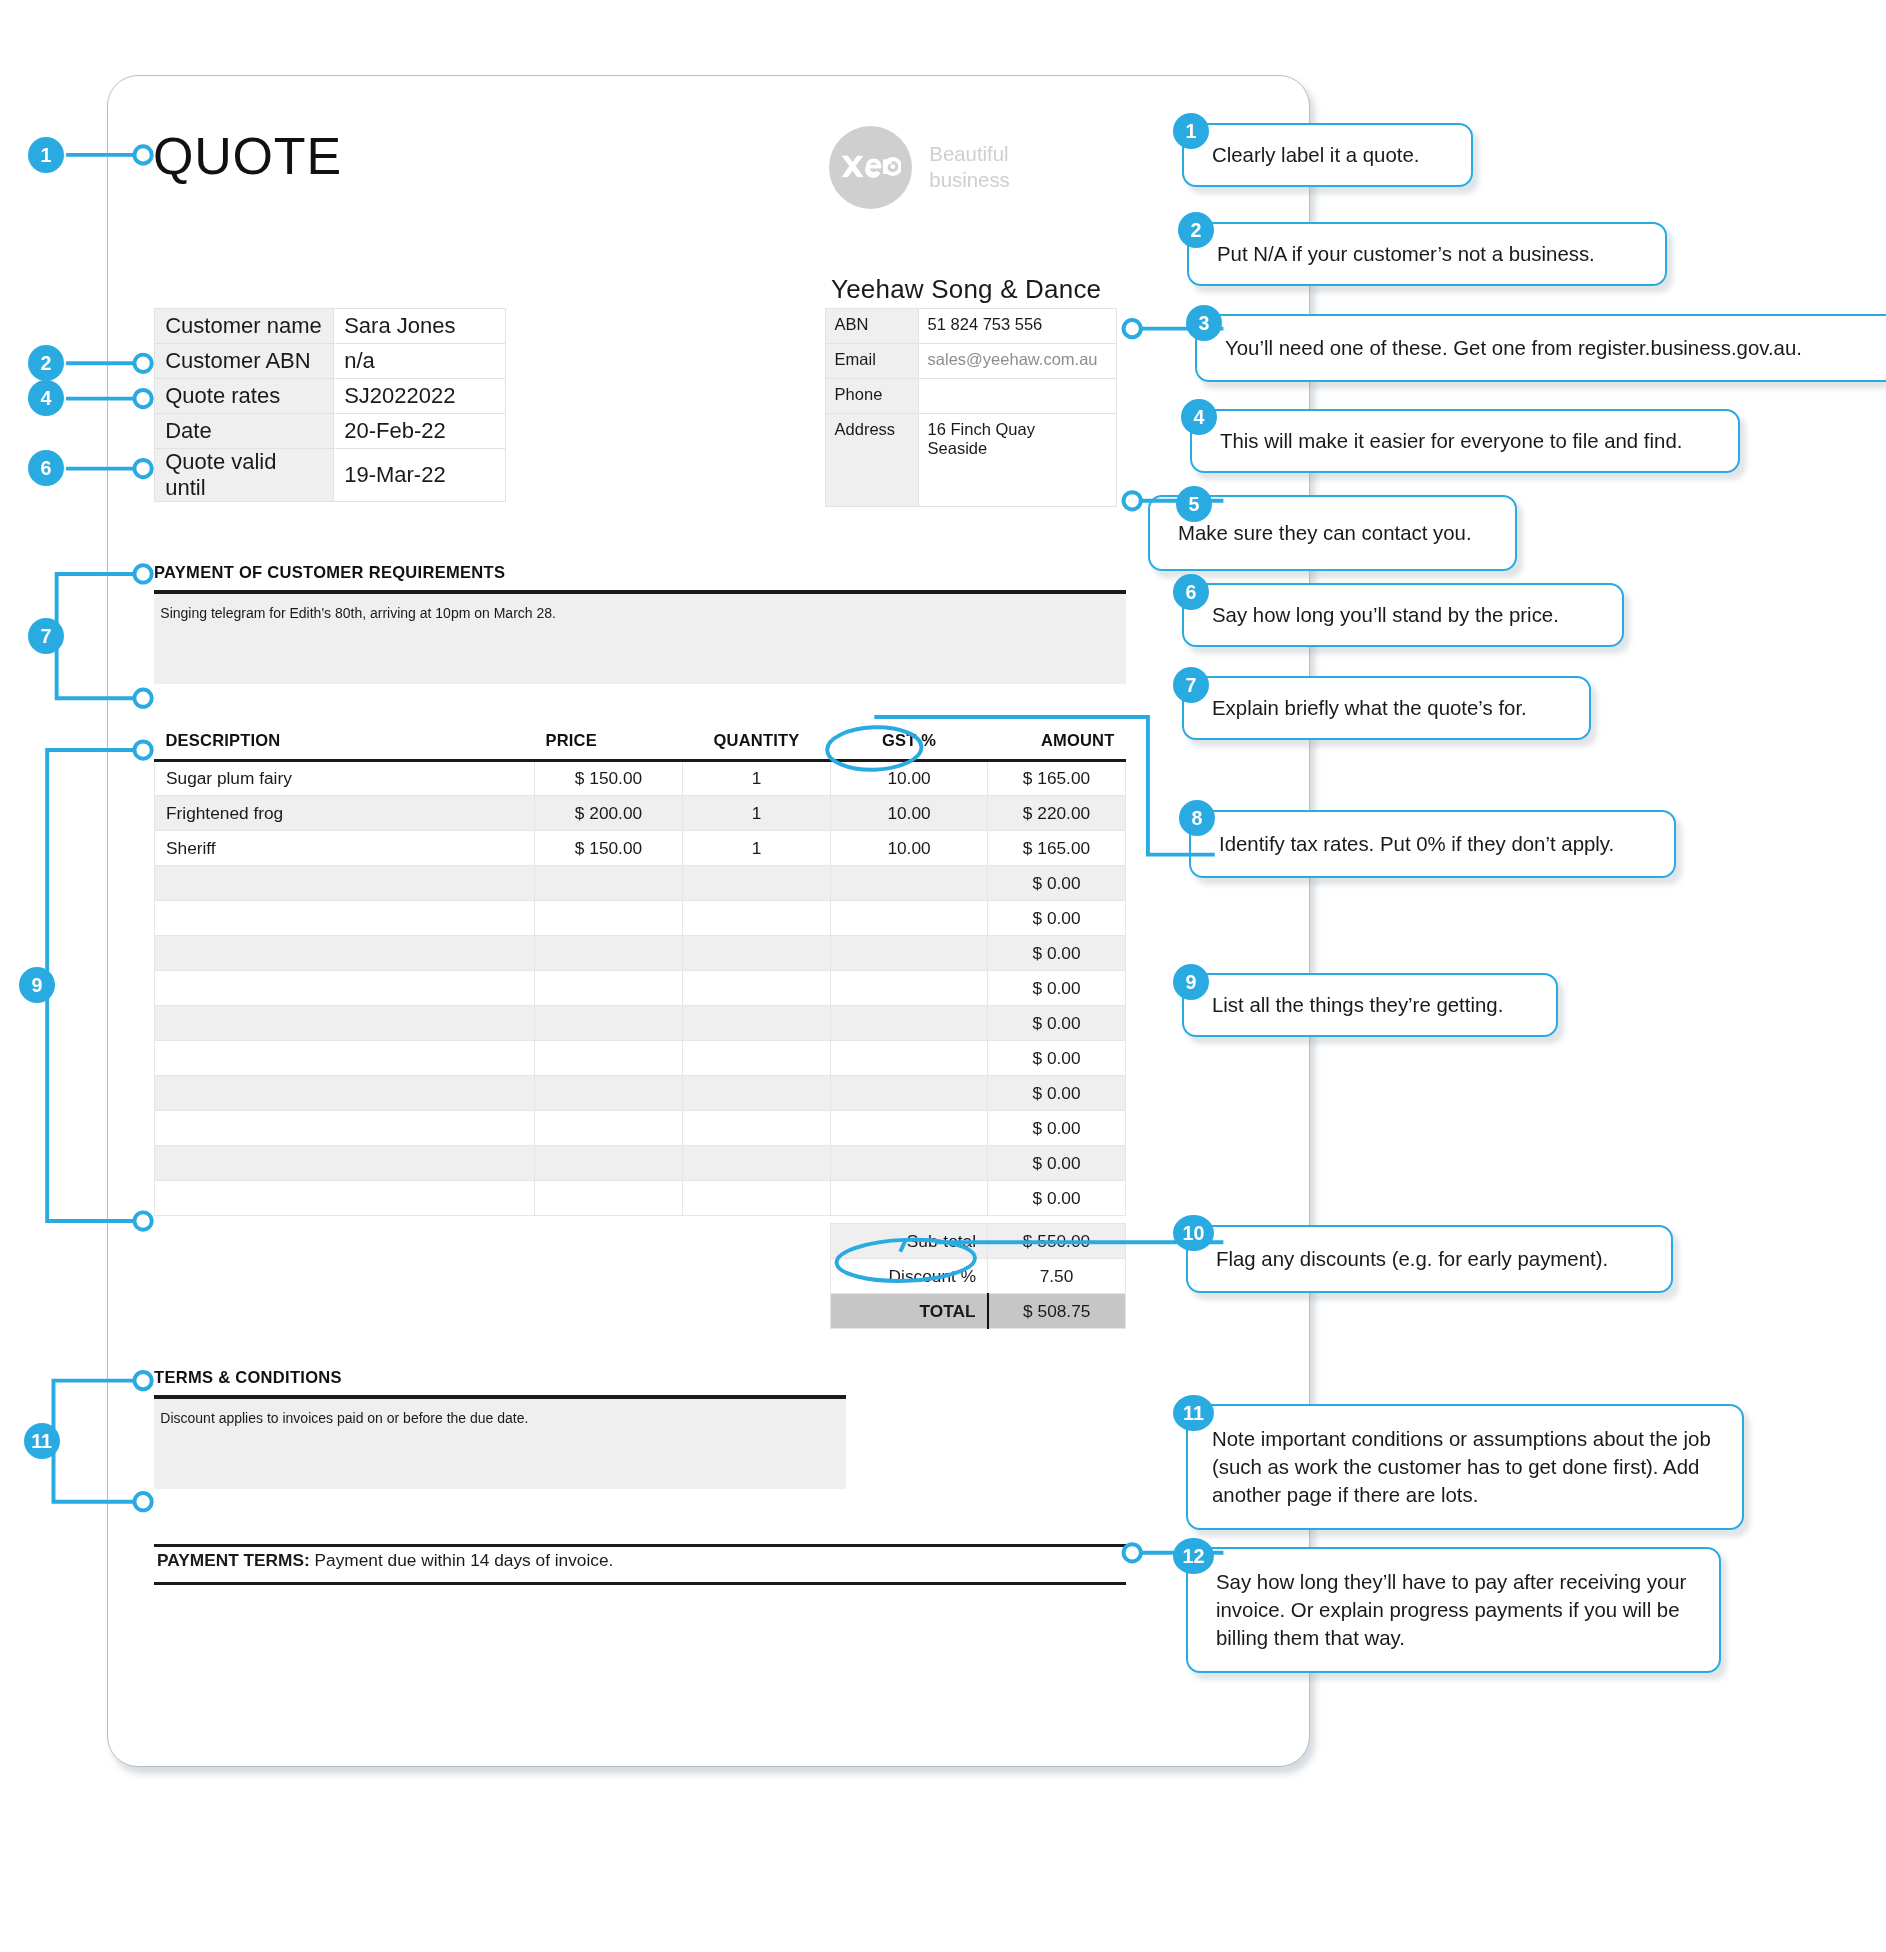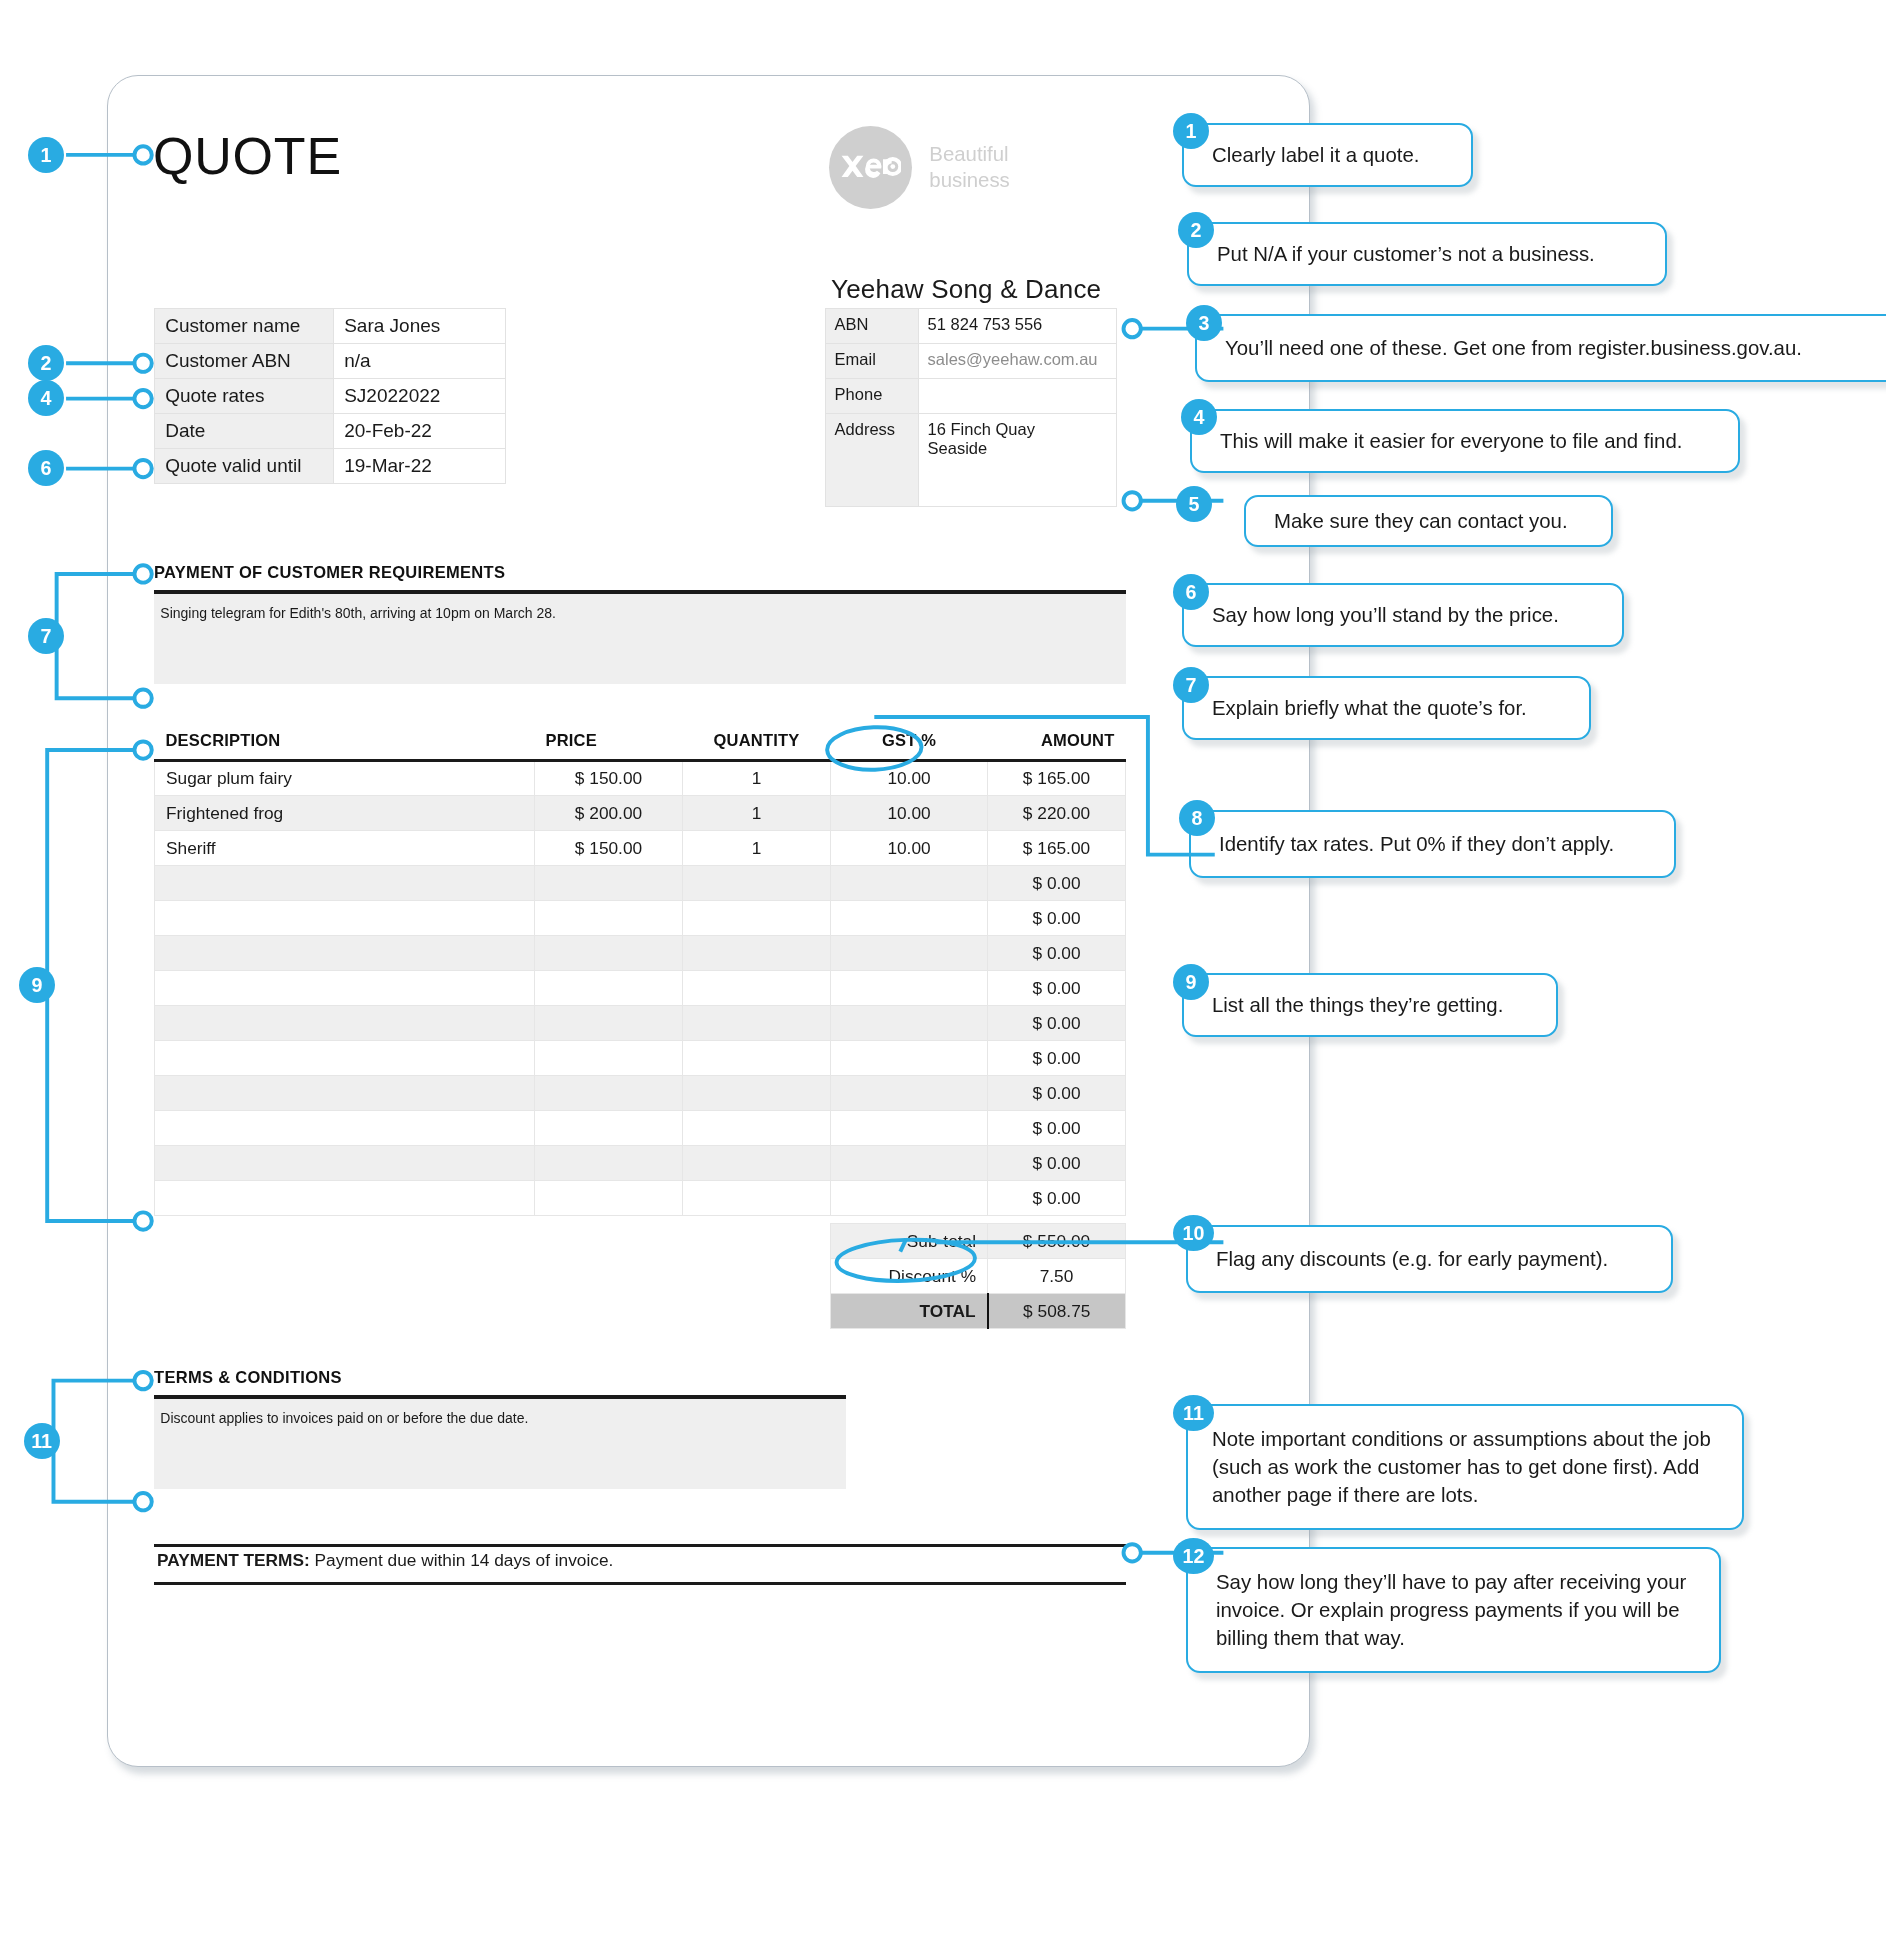--- a/index.html
+++ b/index.html
@@ -54,21 +54,21 @@
   #tagline { font-size: 20.4px; line-height: 1.25; color: #cfcfcf; font-weight: normal; }
 
   
   #cust-table {
     position: absolute; left: 154px; top: 308px;
     width: 352px; border-collapse: collapse;
   }
   #cust-table td {
     border: 0.8px solid #e2e2e2;
     height: 35px;
-    font-size: 19px;
+    font-size: 22px;
     color: #1a1a1a;
     padding: 0 10.2px;
     vertical-align: middle;
   }
   #cust-table td.k { background: #efefef; width: 179px; }
   #cust-table td.v { background: #ffffff; }
 
   
   #company-name {
     position: absolute; left: 831px; top: 274px;
@@ -496,21 +496,21 @@
   <div class="callout" style="left:1195px; top:314px; width:773px; height:68px;">
     <span>You’ll need one of these. Get one from register.business.gov.au.</span>
   </div>
   <div class="badge" style="left:1186px; top:305px;">3</div>
 
   <div class="callout" style="left:1190px; top:409px; width:550px; height:64px;">
     <span>This will make it easier for everyone to file and find.</span>
   </div>
   <div class="badge" style="left:1181px; top:399px;">4</div>
 
-  <div class="callout" style="left:1244px; top:495px; width:369px; height:52px;">
+  <div class="callout" style="left:1148px; top:495px; width:369px; height:76px;">
     <span>Make sure they can contact you.</span>
   </div>
   <div class="badge" style="left:1176px; top:486px;">5</div>
 
   <div class="callout" style="left:1182px; top:583px; width:442px; height:64px;">
     <span>Say how long you’ll stand by the price.</span>
   </div>
   <div class="badge" style="left:1173px; top:574px;">6</div>
 
   <div class="callout" style="left:1182px; top:676px; width:409px; height:64px;">

